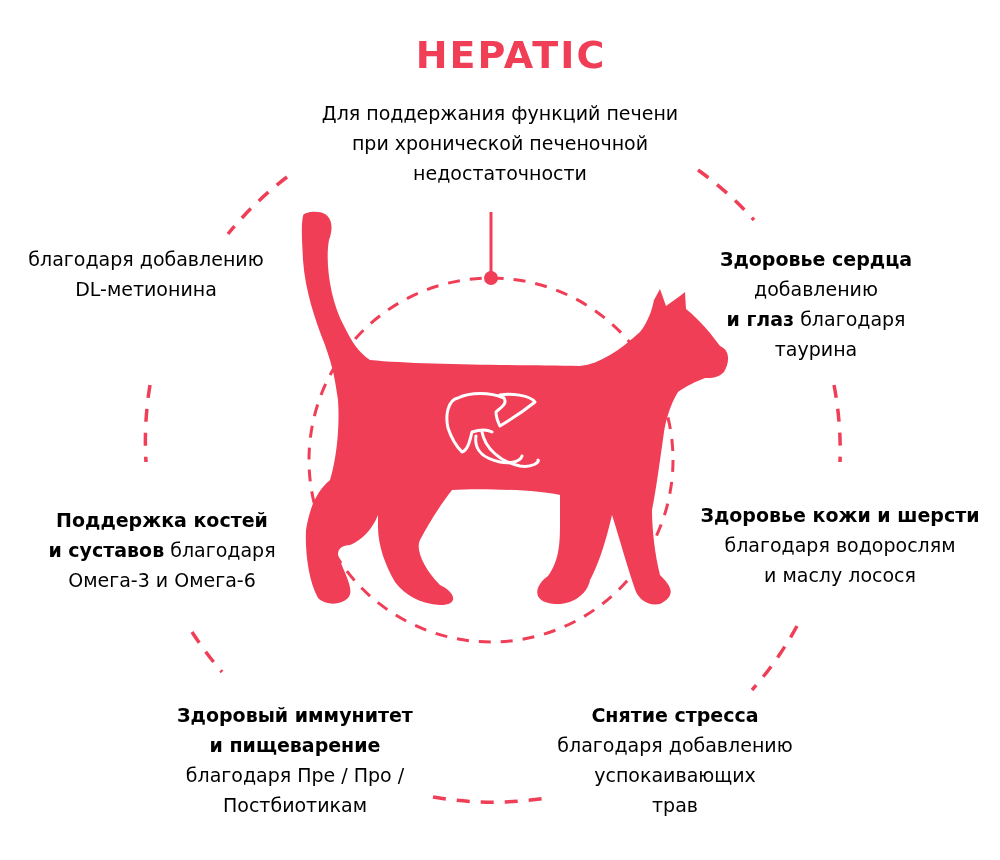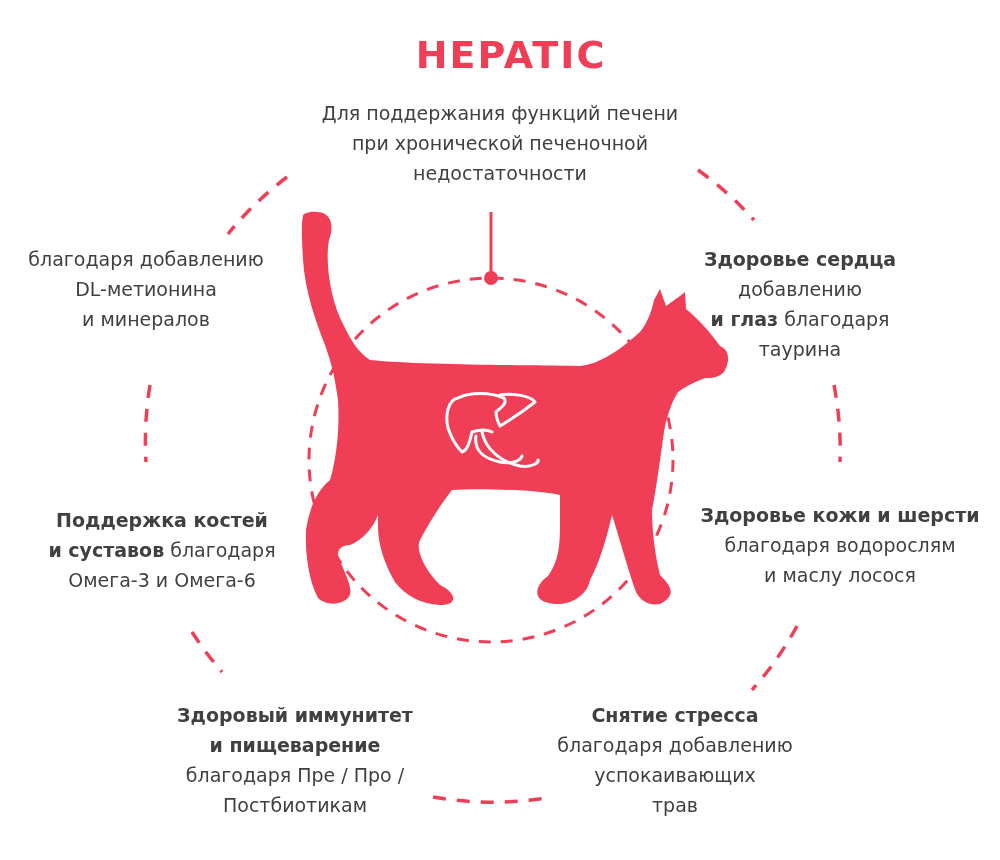--- a/index.html
+++ b/index.html
@@ -1,20 +1,20 @@
 <!DOCTYPE html>
 <html><head>
   <meta charset="utf-8">
   <style>
     html, body { margin: 0; padding: 0; background: #ffffff; }
     body { width: 1000px; height: 860px; position: relative; overflow: hidden;
       font-family: "DejaVu Sans", "Liberation Sans", sans-serif; color: #111; }
     .title { position: absolute; left: 0; width: 1000px; top: 33px; text-align: center;
       font-size: 38px; font-weight: bold; letter-spacing: 2px; color: #f03e57; padding-left: 11px; }
-    .block { position: absolute; text-align: center; font-size: 19px; line-height: 30px; color: #404040; }
+    .block { position: absolute; text-align: center; font-size: 19px; line-height: 30px; color: #000000; }
     .block b { font-weight: bold; }
     .line { display: block; white-space: nowrap; }
     svg.graphic { position: absolute; left: 0; top: 0; }
   </style>
 </head>
 <body>
 
 <div class="title">HEPATIC</div>
 
 <div class="block" style="left:250px; width:500px; top:98px;">
@@ -90,24 +90,23 @@
   <g fill="none" stroke="#ffffff" stroke-width="3" stroke-linecap="round" stroke-linejoin="round">
     <path d="M 458 398 C 448 400, 445 415, 448 428 C 452 440, 458 448, 462 452 C 468 450, 470 440, 472 432 C 478 430, 485 428, 492 432 M 458 398 C 470 392, 490 392, 504 398 C 508 404, 500 408, 496 412 C 496 418, 498 422, 500 426 C 510 420, 525 410, 535 402 C 530 395, 510 393, 500 395"></path>
     <path d="M 476 436 C 474 450, 482 458, 500 462 C 510 464, 520 462, 522 456"></path>
     <path d="M 482 432 C 485 448, 500 462, 520 466 C 532 468, 540 462, 538 460"></path>
   </g>
 </svg>
 
 <div class="block" style="left:0px; width:292px; top:244px;">
   <span class="line">благодаря добавлению</span>
   <span class="line">DL-метионина</span>
-  <span class="line">и минералов</span>
 </div>
 
-<div class="block" style="left:680px; width:240px; top:244px;">
+<div class="block" style="left:696px; width:240px; top:244px;">
   <span class="line"><b>Здоровье сердца</b></span>
   <span class="line">добавлению</span>
   <span class="line"><b>и глаз</b><span> благодаря</span></span>
   <span class="line">таурина</span>
 </div>
 
 <div class="block" style="left:0px; width:292px; top:505px;margin-left:16px;">
   <span class="line"><b>Поддержка костей</b></span>
   <span class="line"><b>и суставов</b><span> благодаря</span></span>
   <span class="line">Омега-3 и Омега-6</span>

